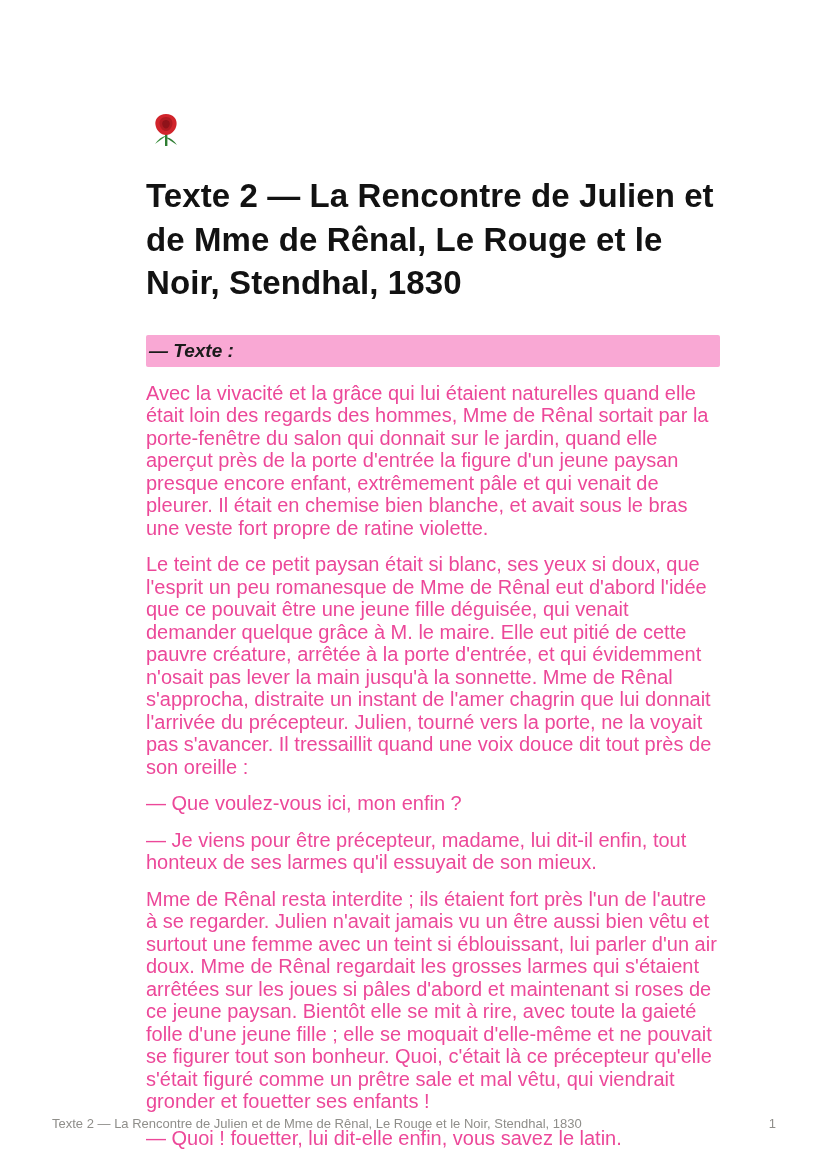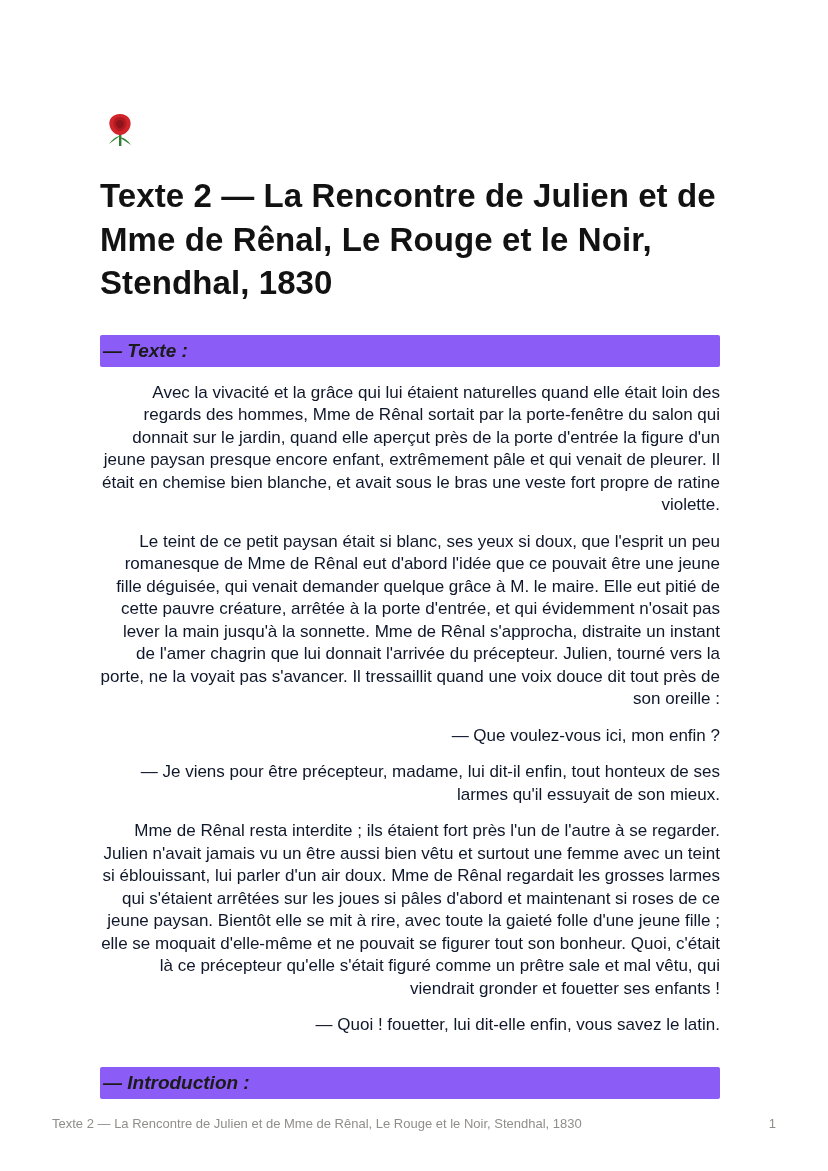--- a/index.html
+++ b/index.html
@@ -9,20 +9,21 @@
     height: 1171px;
     font-family: "Liberation Sans", sans-serif;
     color: #373530;
   }
   .page {
     position: relative;
     width: 828px;
     height: 1171px;
     background: #ffffff;
     overflow: hidden;
+    padding-left: 46px;
   }
   .content {
     padding: 112px 108px 0 100px;
   }
   .page-icon {
     width: 40px;
     height: 40px;
     margin-bottom: 22px;
   }
   h1.page-title {
@@ -31,31 +32,30 @@
     line-height: 1.32;
     color: #121212;
     margin: 0 0 26px 0;
     letter-spacing: 0.1px;
   }
   h2.section-heading {
     font-size: 19px;
     font-weight: 700;
     font-style: italic;
     color: #1b1b1b;
-    background: #8b5cf6;
+    background: #f9a8d4;
     padding: 5px 3px;
     margin: 30px 0 15px 0;
     border-radius: 2px;
   }
   p.body-paragraph {
-    font-size: 17px;
+    font-size: 20px;
     line-height: 22.5px;
     margin: 0 0 14px 0;
-    color: #0f172a;
-    text-align: right;
+    color: #ec4899;
   }
   .footer {
     position: absolute;
     left: 52px;
     right: 52px;
     bottom: 40px;
     display: flex;
     justify-content: space-between;
     align-items: baseline;
     font-size: 13px;

